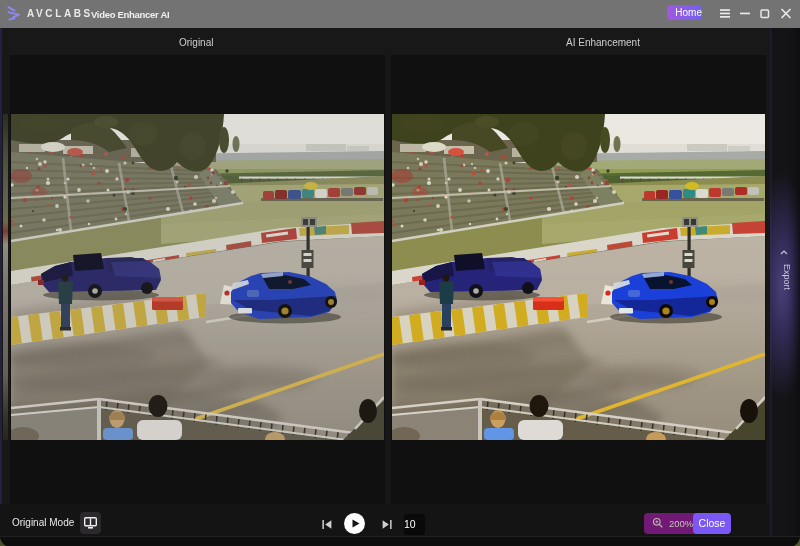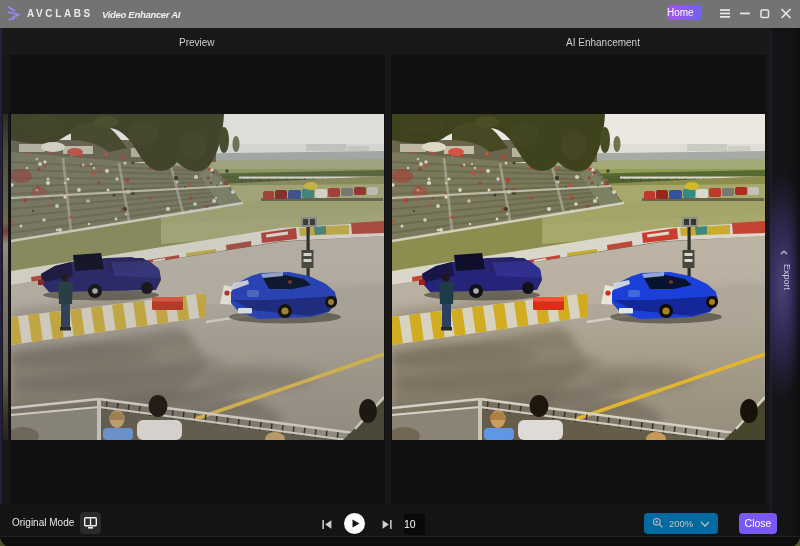--- a/index.html
+++ b/index.html
@@ -1,41 +1,41 @@
 <!DOCTYPE html>
 <html><head>
 <meta charset="utf-8">
 <style>
   html,body{margin:0;padding:0;}
   body{width:800px;height:546px;background:#171717;font-family:"Liberation Sans",sans-serif;overflow:hidden;position:relative;}
   .titlebar{position:absolute;left:0;top:0;width:800px;height:28px;background:#737373;}
   .logoword{position:absolute;left:27px;top:8px;font-size:10px;font-weight:bold;letter-spacing:2.6px;color:#e9e9e9;}
-  .apptitle{position:absolute;left:102px;top:8.5px;font-size:9.5px;letter-spacing:-0.3px;font-weight:bold;color:#f0f0f0;font-style:italic;}
+  .apptitle{position:absolute;left:91px;top:8.5px;font-size:9.5px;letter-spacing:-0.3px;font-weight:bold;color:#f0f0f0;}
   .homebtn{position:absolute;left:667px;top:5px;width:35px;height:15px;border-radius:4px;
-    background:linear-gradient(90deg,#a158e0,#7061f0);color:#fff;font-size:10px;text-align:left;line-height:15px;}
+    background:linear-gradient(90deg,#a158e0,#7061f0);color:#fff;font-size:10px;text-align:right;line-height:15px;}
   .winicon{position:absolute;top:0;height:28px;color:#e8e8e8;}
   .labelrow{position:absolute;left:0;top:28px;width:772px;height:28px;background:#181818;}
   .vlabel{position:absolute;top:37px;font-size:10px;color:#cfcfcf;}
   .panel{position:absolute;top:55px;height:449px;background:#101010;}
   .videobox{position:absolute;top:114px;width:373px;height:326px;overflow:hidden;}
   .sliver{position:absolute;left:3px;top:114px;width:5px;height:326px;
     background:linear-gradient(180deg,#2a2b22 0%,#4a4c3a 12%,#5f614e 25%,#6e6a48 33%,#7e3a30 36%,#8f8d80 40%,#7e7a72 50%,#716c64 65%,#645f54 80%,#3a352b 92%,#272420 100%);}
   .exportbar{position:absolute;left:770px;top:28px;width:30px;height:518px;
     background-color:#141316;
     background-image:radial-gradient(ellipse 30px 115px at 12px 258px, #4a4078 0%, #332c58 40%, rgba(21,19,26,0) 100%);
     box-shadow:inset -7px 0 9px -5px #0b0b0d, inset 2px 0 3px -2px #3a3460;}
   .exporttext{position:absolute;left:770px;top:240px;width:30px;height:90px;color:#d8d8e2;font-size:10px;}
   .bottombar{position:absolute;left:0;top:504px;width:770px;height:42px;background:#141414;}
   .pmtext{position:absolute;left:12px;top:517px;font-size:10px;color:#e8e8e8;}
   .pmbtn{position:absolute;left:80px;top:512px;width:21px;height:22px;background:#2b292b;border-radius:4px;}
   .numbox{position:absolute;left:404px;top:514px;width:21px;height:21px;background:#090909;border-radius:3px;
     color:#fff;font-size:10.5px;text-align:left;line-height:21px;}
-  .zoombox{position:absolute;left:644px;top:513px;width:74px;height:21px;background:#0369a1;border-radius:4px;}
+  .zoombox{position:absolute;left:644px;top:513px;width:74px;height:21px;background:#701a75;border-radius:4px;}
   .zoomtext{position:absolute;left:669px;top:518px;font-size:9.5px;color:#c9c2bd;}
-  .closebtn{position:absolute;left:739px;top:513px;width:38px;height:21px;background:#7a58f6;border-radius:4px;
+  .closebtn{position:absolute;left:693px;top:513px;width:38px;height:21px;background:#7a58f6;border-radius:4px;
     color:#fff;font-size:10.5px;text-align:center;line-height:21px;}
   .botstrip{position:absolute;left:0;top:536px;width:800px;height:10px;background:#0d0d0d;
     border-top:1px solid #222222;border-radius:0 0 11px 11px;z-index:50;}
   .cornerbl{position:absolute;left:0;top:538px;width:12px;height:8px;background:#4b4e2d;z-index:49;}
   .cornerbr{position:absolute;left:788px;top:538px;width:12px;height:8px;background:#55572f;z-index:49;}
     .playbtn{position:absolute;left:344px;top:513px;width:21px;height:21px;border-radius:50%;background:#fdfdfd;}
 </style>
 </head>
 <body>
 
@@ -421,21 +421,21 @@
   <svg class="winicon" style="left:760px" width="10" height="28" viewBox="0 0 10 28">
     <rect x="1" y="10" width="7.5" height="7.5" rx="1" fill="none" stroke="#e8e8e8" stroke-width="1.5"></rect>
   </svg>
   <svg class="winicon" style="left:781px" width="10" height="28" viewBox="0 0 10 28">
     <path d="M1 9.5 L9 17.5 M9 9.5 L1 17.5" stroke="#e8e8e8" stroke-width="1.7" stroke-linecap="round"></path>
   </svg>
 </div>
 
 <div class="labelrow"></div>
 <div style="position:absolute;left:0;top:28px;width:1.5px;height:482px;background:#232040;"></div>
-<div class="vlabel" style="left:179px">Preview</div>
+<div class="vlabel" style="left:179px">Original</div>
 <div class="vlabel" style="left:566px">AI Enhancement</div>
 
 <div class="panel" style="left:10px;width:375px;"></div>
 <div class="panel" style="left:391px;width:375px;"></div>
 <div class="sliver"></div>
 
 <div class="videobox" style="left:11px;filter:blur(0.55px) saturate(0.92) contrast(0.98) brightness(0.975);">
   <svg width="373" height="326" viewBox="0 0 373 326">
       <use href="#scene"></use>
     </svg>

